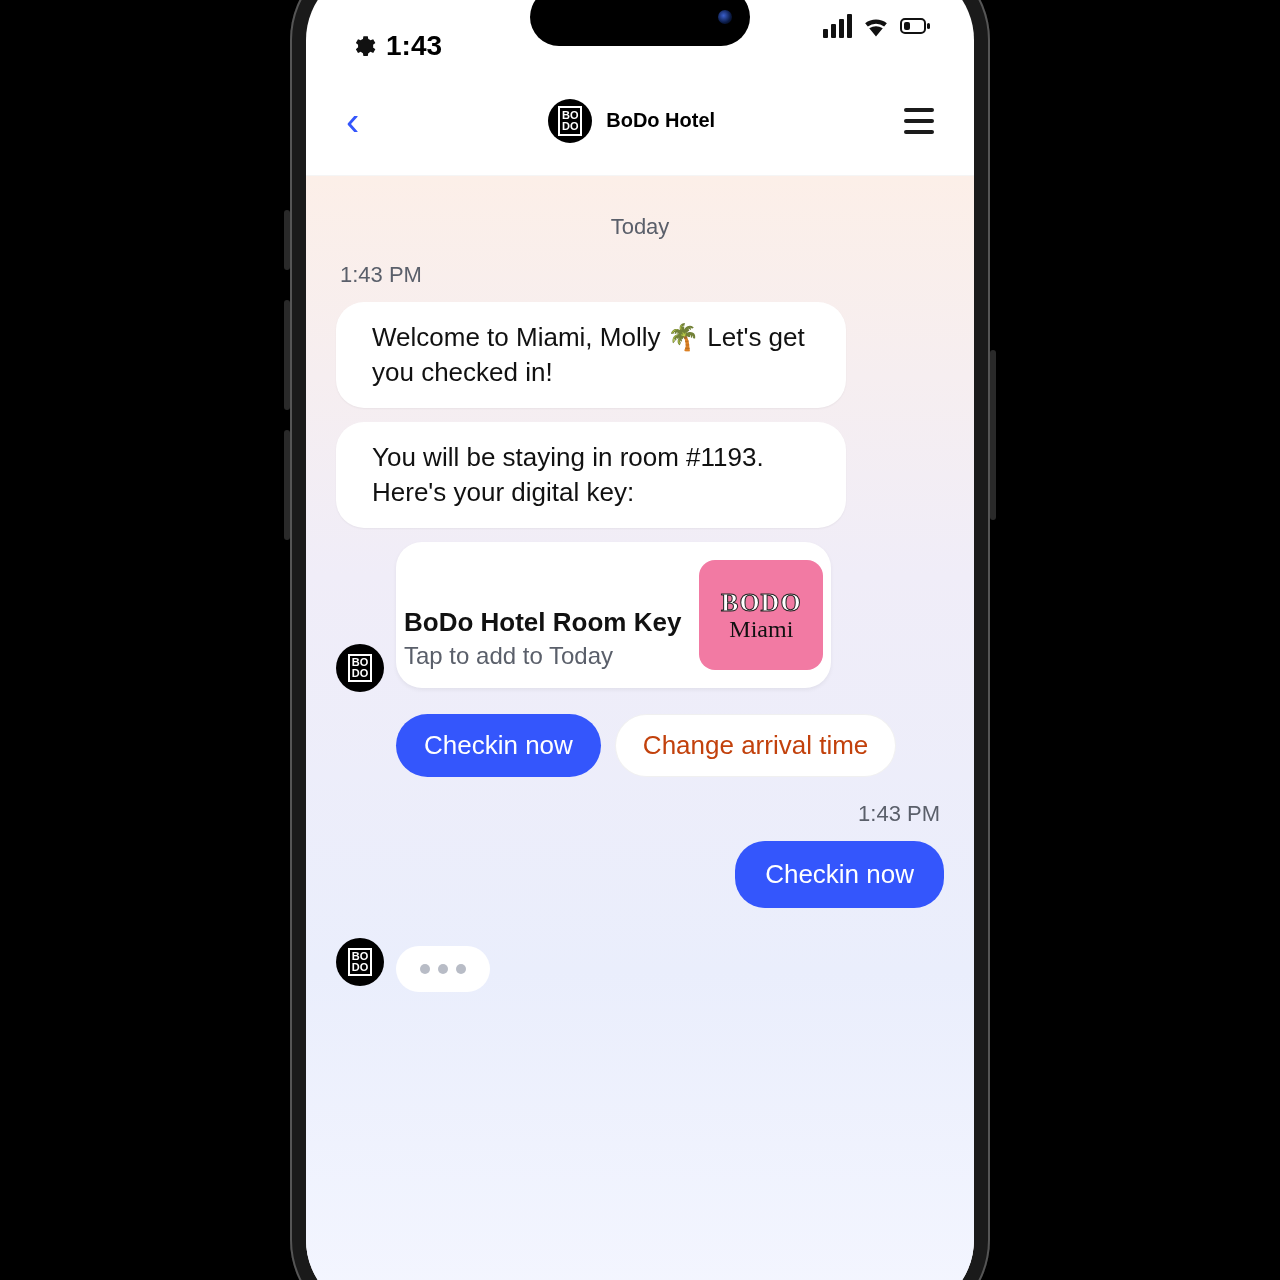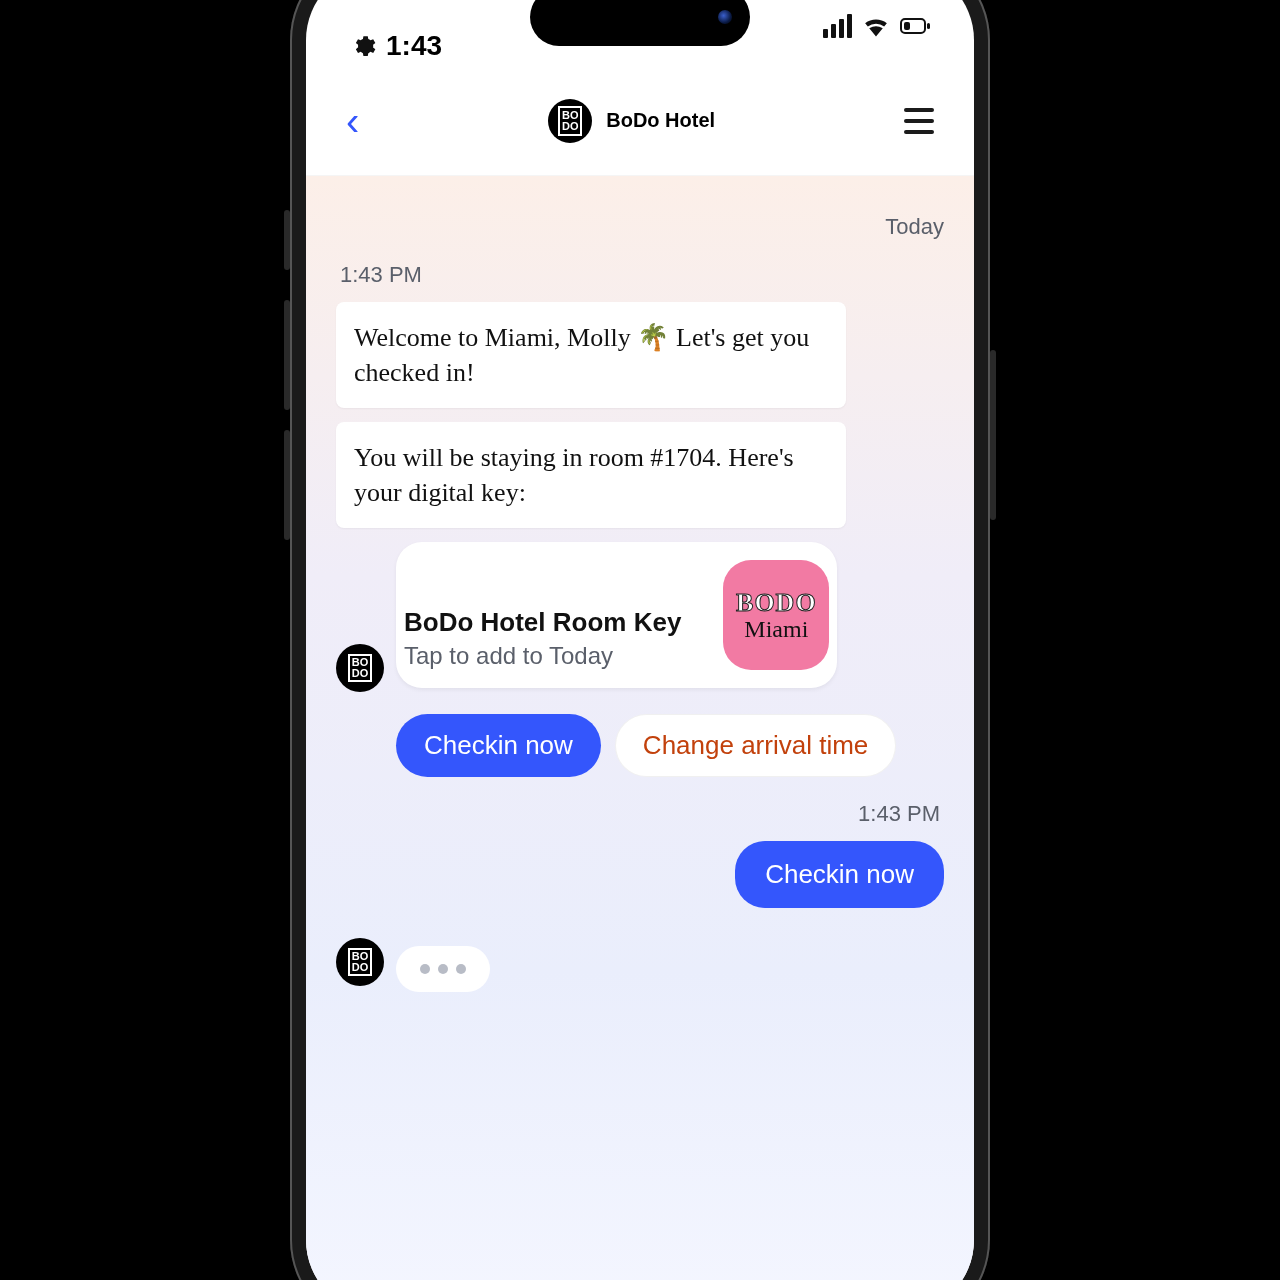--- a/index.html
+++ b/index.html
@@ -87,49 +87,48 @@
   .logo-circle .lb { border: 2px solid #fff; padding: 2px 2px; }
   .nav-title { font-size: 20px; font-weight: 700; }
   .back-chevron { font-size: 40px; color: #3456fc; font-weight: 300; line-height: 1; }
   .menu-icon { display: flex; flex-direction: column; gap: 7px; }
   .menu-icon span { display:block; width:30px; height:4px; background:#1b1b1b; border-radius:2px; }
   .chat-area {
     background: linear-gradient(180deg, #fcefe8 0%, #f0edf8 35%, #eaeefc 70%, #f4f6ff 100%);
     padding: 20px 30px 30px 30px;
     height: calc(100% - 210px);
   }
-  .day-label { text-align:right; color:#5a5f6a; font-size:22px; margin: 18px 0 22px; }
+  .day-label { text-align:center; color:#5a5f6a; font-size:22px; margin: 18px 0 22px; }
   .timestamp { color:#5a5f6a; font-size:22px; margin: 8px 16px 14px 4px; }
   .timestamp.right { text-align:right; margin-right:4px; }
   .msg-bubble {
-    background:#fff; border-radius:8px; padding:18px 18px;
+    background:#fff; border-radius:28px; padding:18px 36px;
     font-size:26px; color:#111; line-height:1.35;
     margin-bottom:14px; max-width: 510px;
     box-shadow: 0 1px 2px rgba(0,0,0,0.05);
-    font-family: Liberation Serif, serif;
   }
   .msg-row { display:flex; align-items:flex-end; gap:12px; }
   .avatar {
     width:48px; height:48px; border-radius:50%;
     background:#000; display:flex; align-items:center; justify-content:center;
     flex-shrink:0; margin-bottom:14px;
   }
   .avatar .lb { border:2px solid #fff; color:#fff; font-size:11px; font-weight:700; padding:1px 2px; line-height:1; text-align:center; }
   .card-bubble {
     background:#fff; border-radius:26px; padding:18px 8px;
     display:flex; align-items:flex-end; gap:18px;
     max-width:510px; margin-bottom:18px;
     box-shadow: 0 2px 4px rgba(0,0,0,0.06);
   }
   .card-text .ct-title { font-size:26px; font-weight:700; color:#111; }
   .card-text .ct-sub { font-size:24px; color:#5a5f6a; margin-top:4px; }
   .card-img {
-    width:106px; height:110px; border-radius:28px;
+    width:124px; height:110px; border-radius:16px;
     background:#f27aa3; display:flex; flex-direction:column;
-    align-items:center; justify-content:center; flex-shrink:0;margin-left:24px;
+    align-items:center; justify-content:center; flex-shrink:0;
   }
   .card-img .bodo {
     font-family: "Comic Sans MS", cursive; font-weight:900;
     color:#fff; font-size:26px; letter-spacing:1px;
     -webkit-text-stroke: 1px #222;
   }
   .card-img .miami {
     font-family: "Brush Script MT", cursive; color:#111;
     font-size:24px; margin-top:-2px;
   }
@@ -209,21 +208,21 @@
           <span></span>
         </div>
     </div>
 
     <div class="chat-area">
       <div class="day-label">Today</div>
 
       <div class="timestamp">1:43 PM</div>
 
       <div class="msg-bubble">Welcome to Miami, Molly 🌴 Let's get you checked in!</div>
-      <div class="msg-bubble">You will be staying in room #1704. Here's your digital key:</div>
+      <div class="msg-bubble">You will be staying in room #1193. Here's your digital key:</div>
 
       <div class="msg-row">
         <div class="avatar">
             <span class="lb">BO<br>DO</span>
           </div>
         <div class="card-bubble">
           <div class="card-text">
             <div class="ct-title">BoDo Hotel Room Key</div>
             <div class="ct-sub">Tap to add to Today</div>
           </div>

